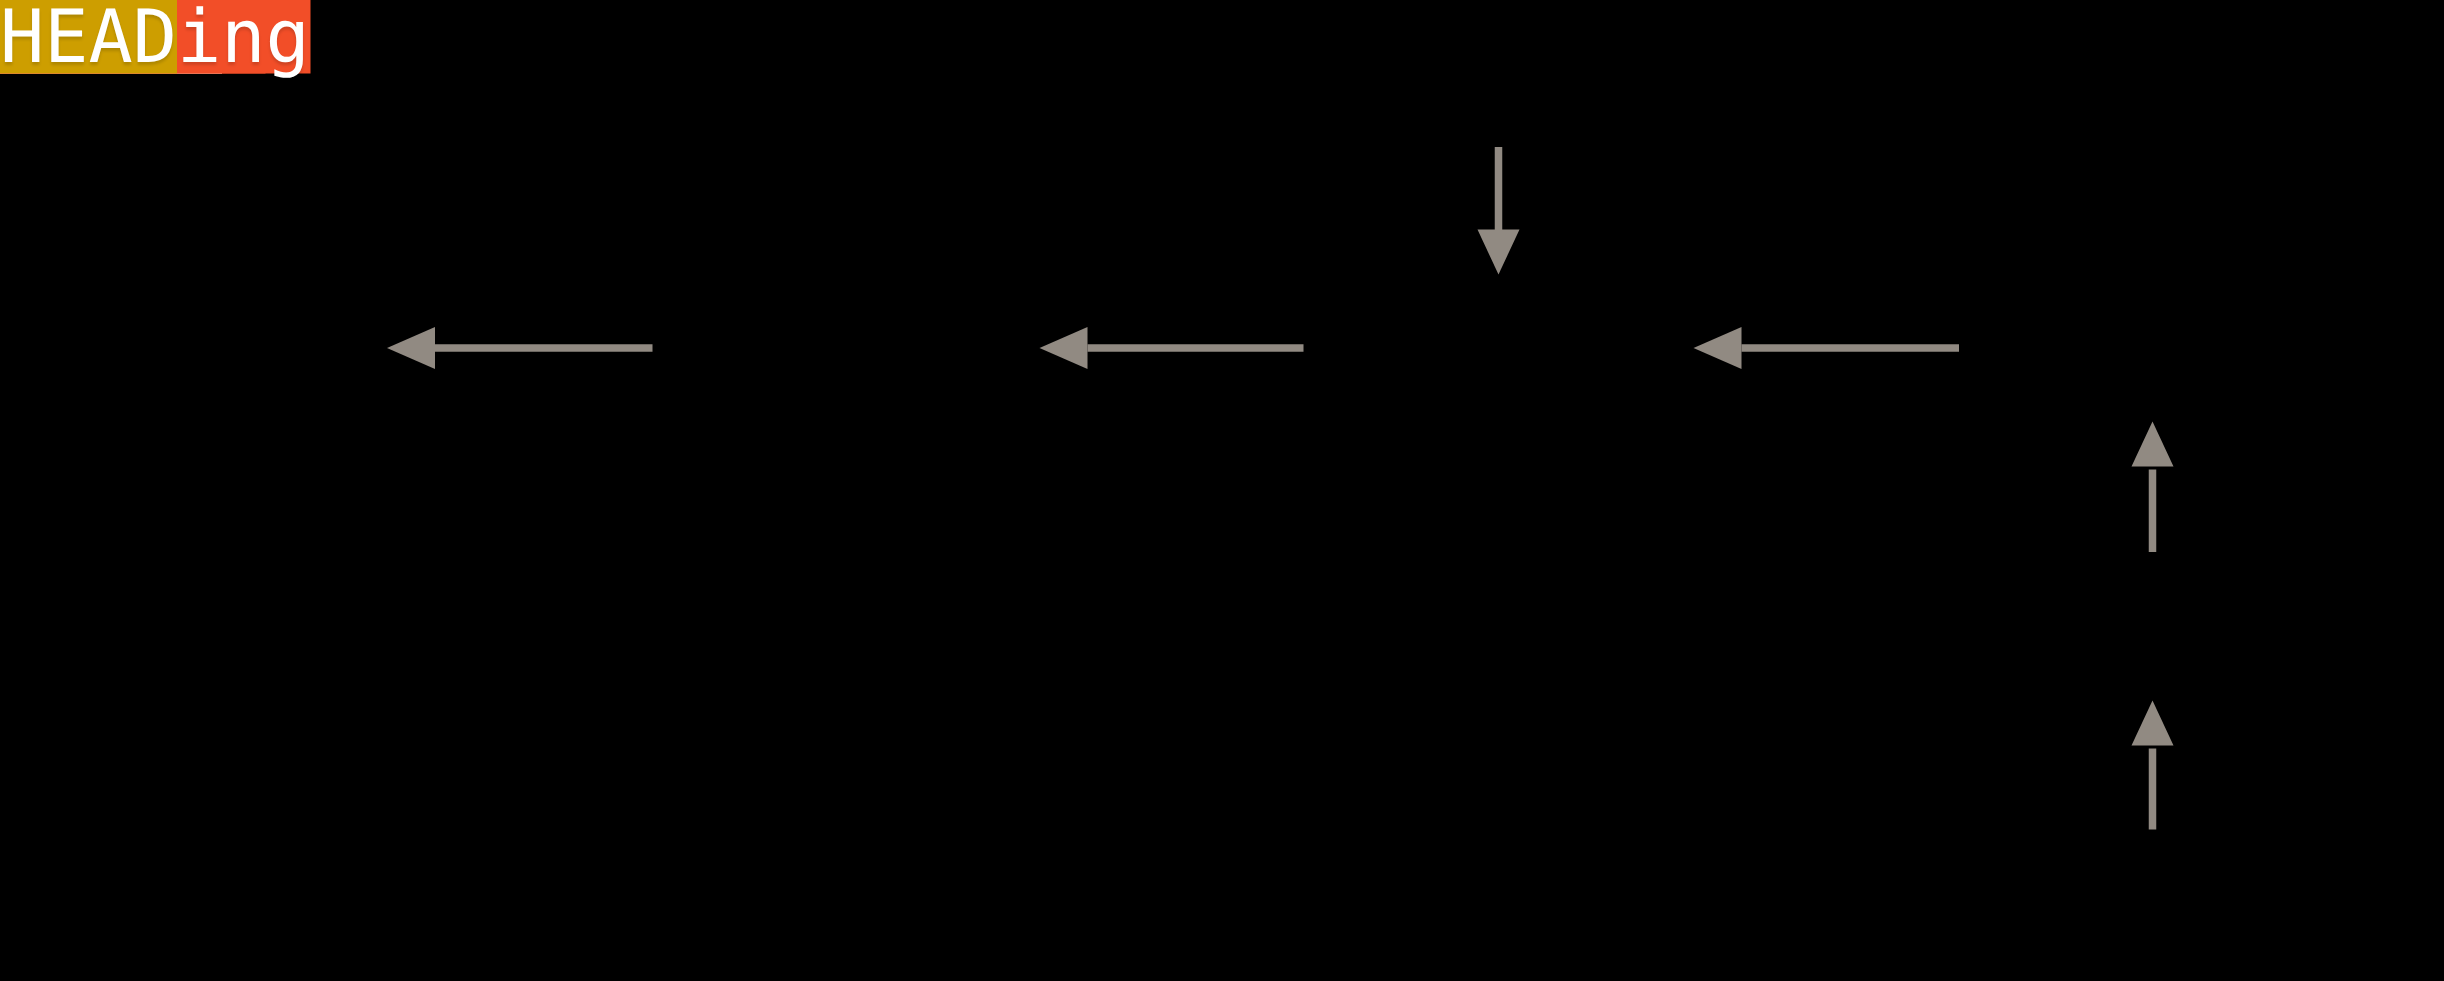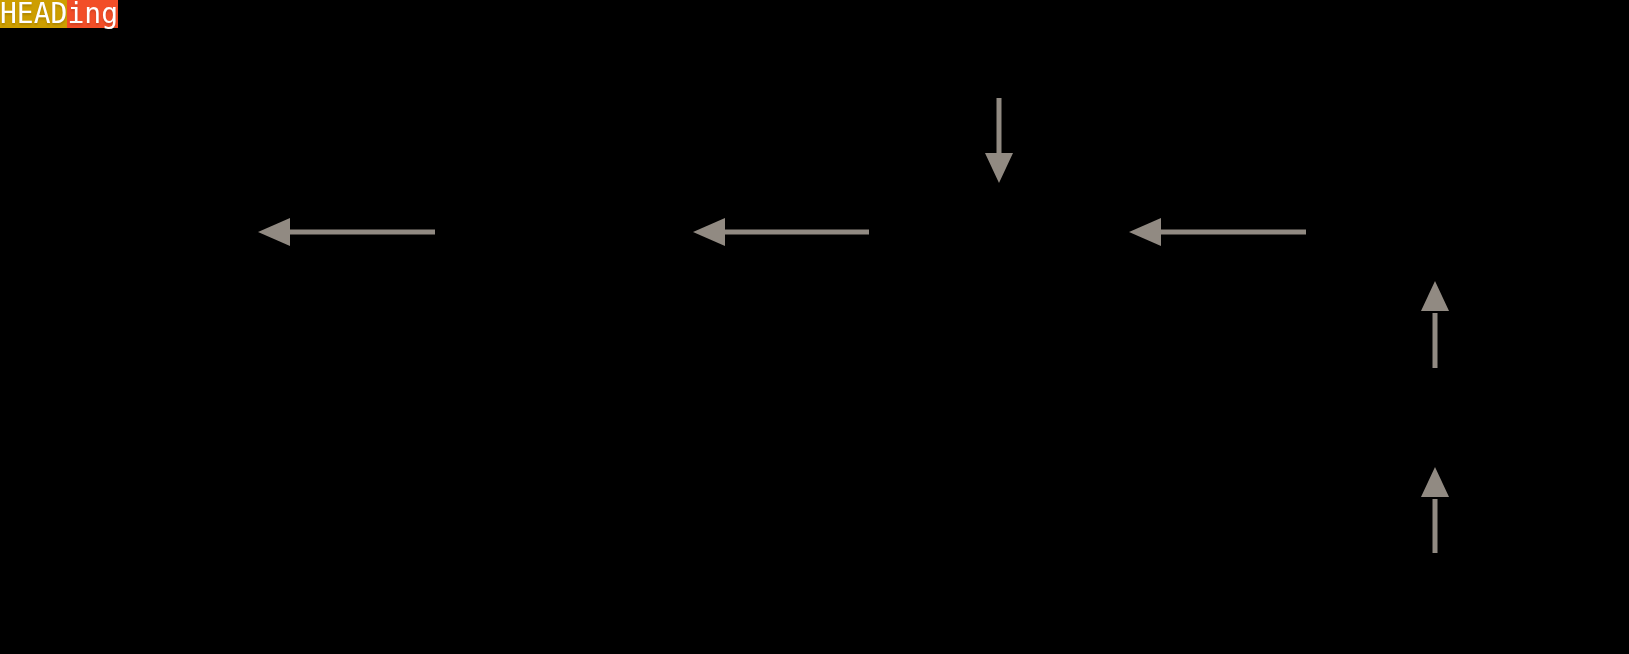--- a/index.html
+++ b/index.html
@@ -39,21 +39,21 @@
     stroke-width: 5;
   }
   .arrows polygon {
     fill: var(--arrow);
   }
   .box {
     position: absolute;
     display: flex;
     align-items: center;
     justify-content: center;
-    font-size: 28px;
+    font-size: 49px;
     line-height: 1;
     text-align: center;
   }
   .commit {
     background: var(--commit-box);
     color: var(--commit-text);
   }
   .branch {
     background: var(--branch-box);
     color: var(--branch-text);

